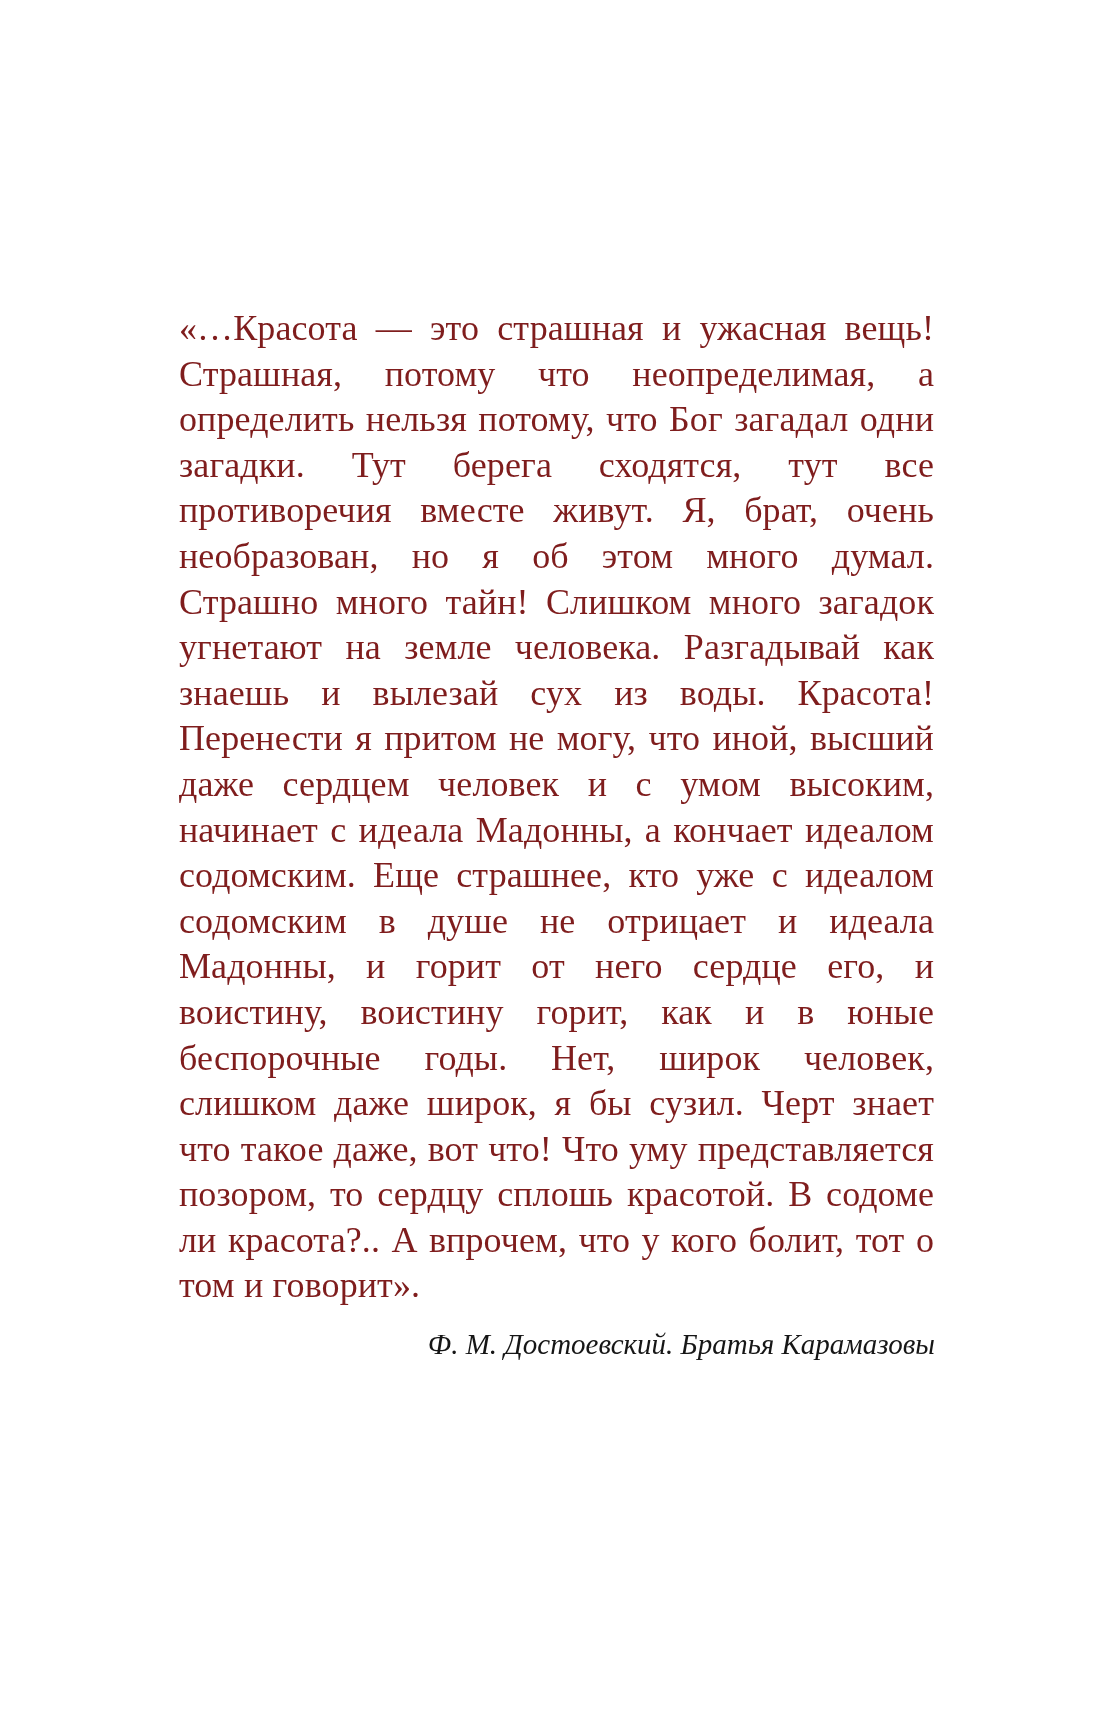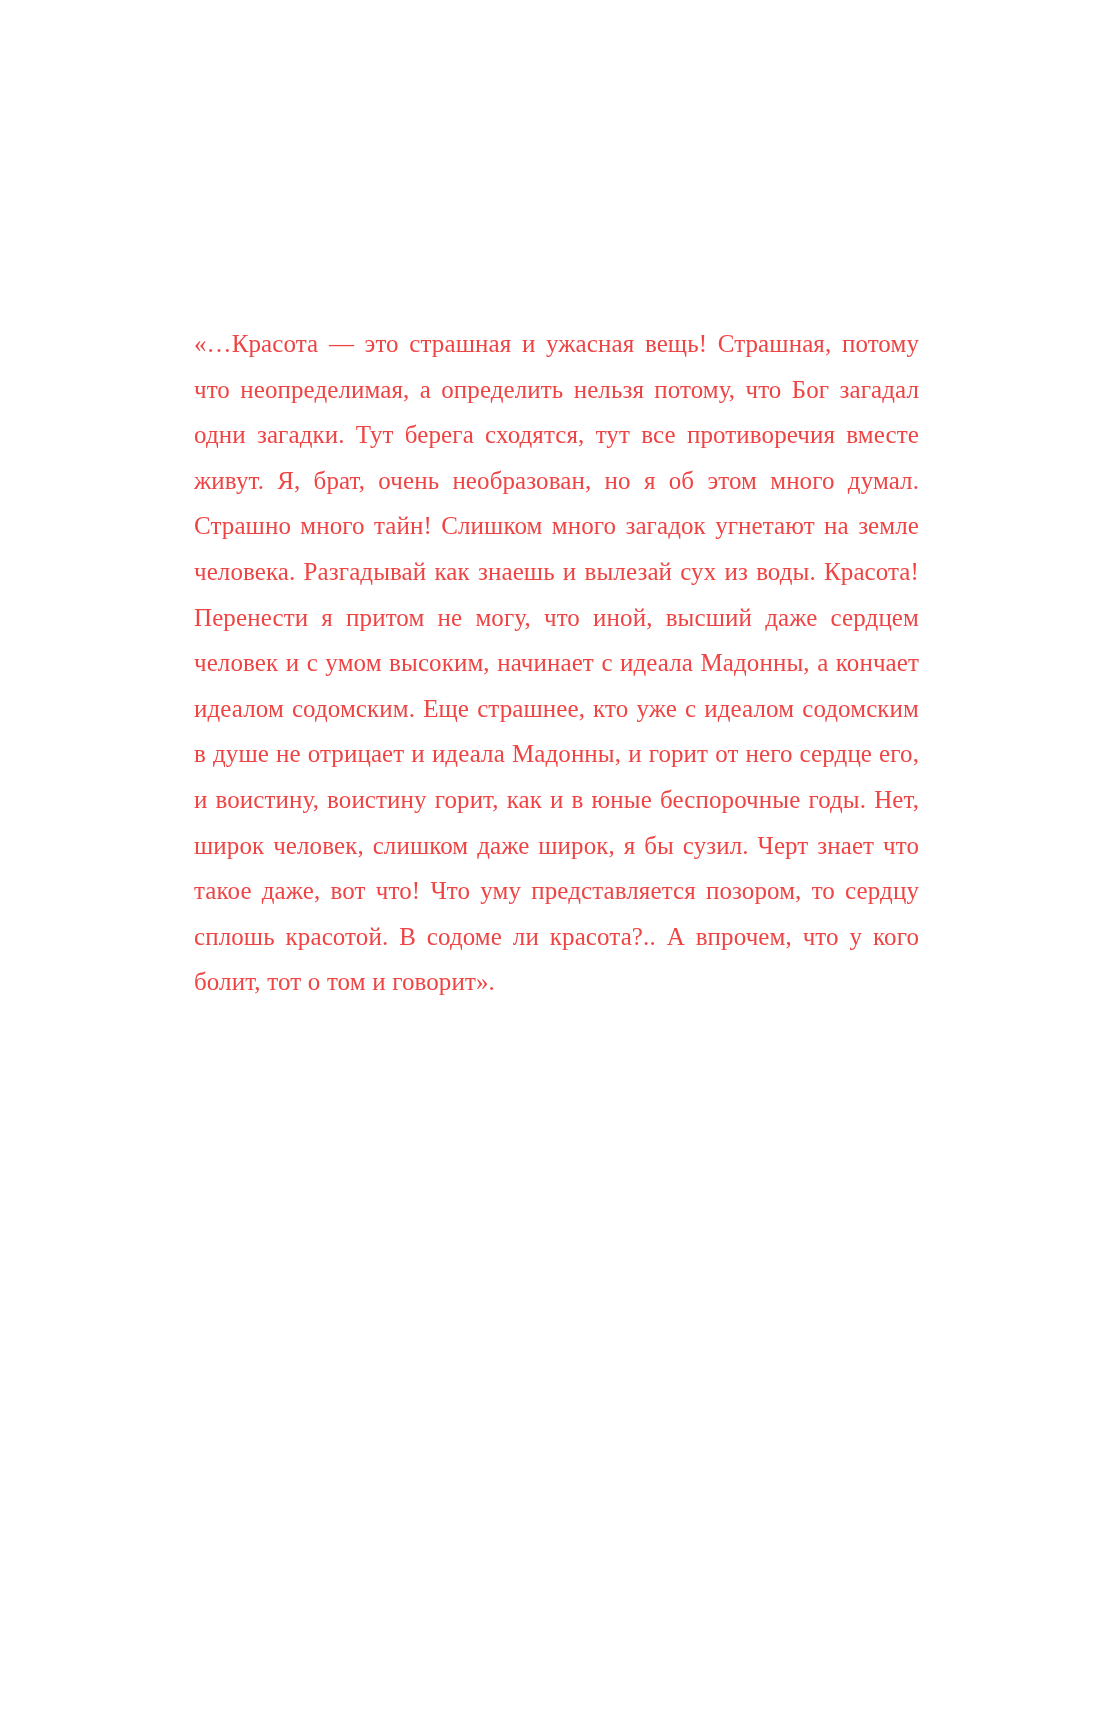--- a/index.html
+++ b/index.html
@@ -25,29 +25,29 @@
 
   
   .epigraph {
     position: absolute;
     left: 178px;
     top: 305px;
     width: 757px;
   }
 
   .epigraph-body {
-    margin: 16px;
+    margin: 1px;
     text-align: justify;
     text-align-last: left;
     text-justify: inter-word;
-    font-size: 25px;
+    font-size: 36px;
     line-height: 45.6px;
     letter-spacing: 0.1px;
     word-spacing: 0.2px;
-    color: #ef4444;
+    color: #7f1d1d;
     hyphens: manual;
   }
 
   .attribution {
     margin: 0;
     padding-top: 14px;
     text-align: right;
     font-style: italic;
     font-size: 29px;
     line-height: 40px;
@@ -57,16 +57,17 @@
 </style>
 </head>
 <body>
 
 <div class="page">
 
   <div class="epigraph">
 
     <p class="epigraph-body">«…Красота — это страшная и ужасная вещь! Страшная, потому что неопределимая, а определить нельзя потому, что Бог загадал одни загадки. Тут берега сходятся, тут все противоречия вместе живут. Я, брат, очень необразован, но я об этом много думал. Страшно много тайн! Слишком много загадок угнетают на земле человека. Разгадывай как знаешь и вылезай сух из воды. Красота! Перенести я притом не могу, что иной, высший даже сердцем человек и с умом высоким, начинает с идеала Мадонны, а кончает идеалом содомским. Еще страшнее, кто уже с идеалом содомским в душе не отрицает и идеала Мадонны, и горит от него сердце его, и воистину, воистину горит, как и в юные беспорочные годы. Нет, широк человек, слишком даже широк, я бы сузил. Черт знает что такое даже, вот что! Что уму представляется позором, то сердцу сплошь красотой. В содоме ли красота?.. А впрочем, что у кого болит, тот о том и говорит».</p>
 
+    <p class="attribution">Ф. М. Достоевский. Братья Карамазовы</p>
 
   </div>
 
 </div>
 
 </body></html>

